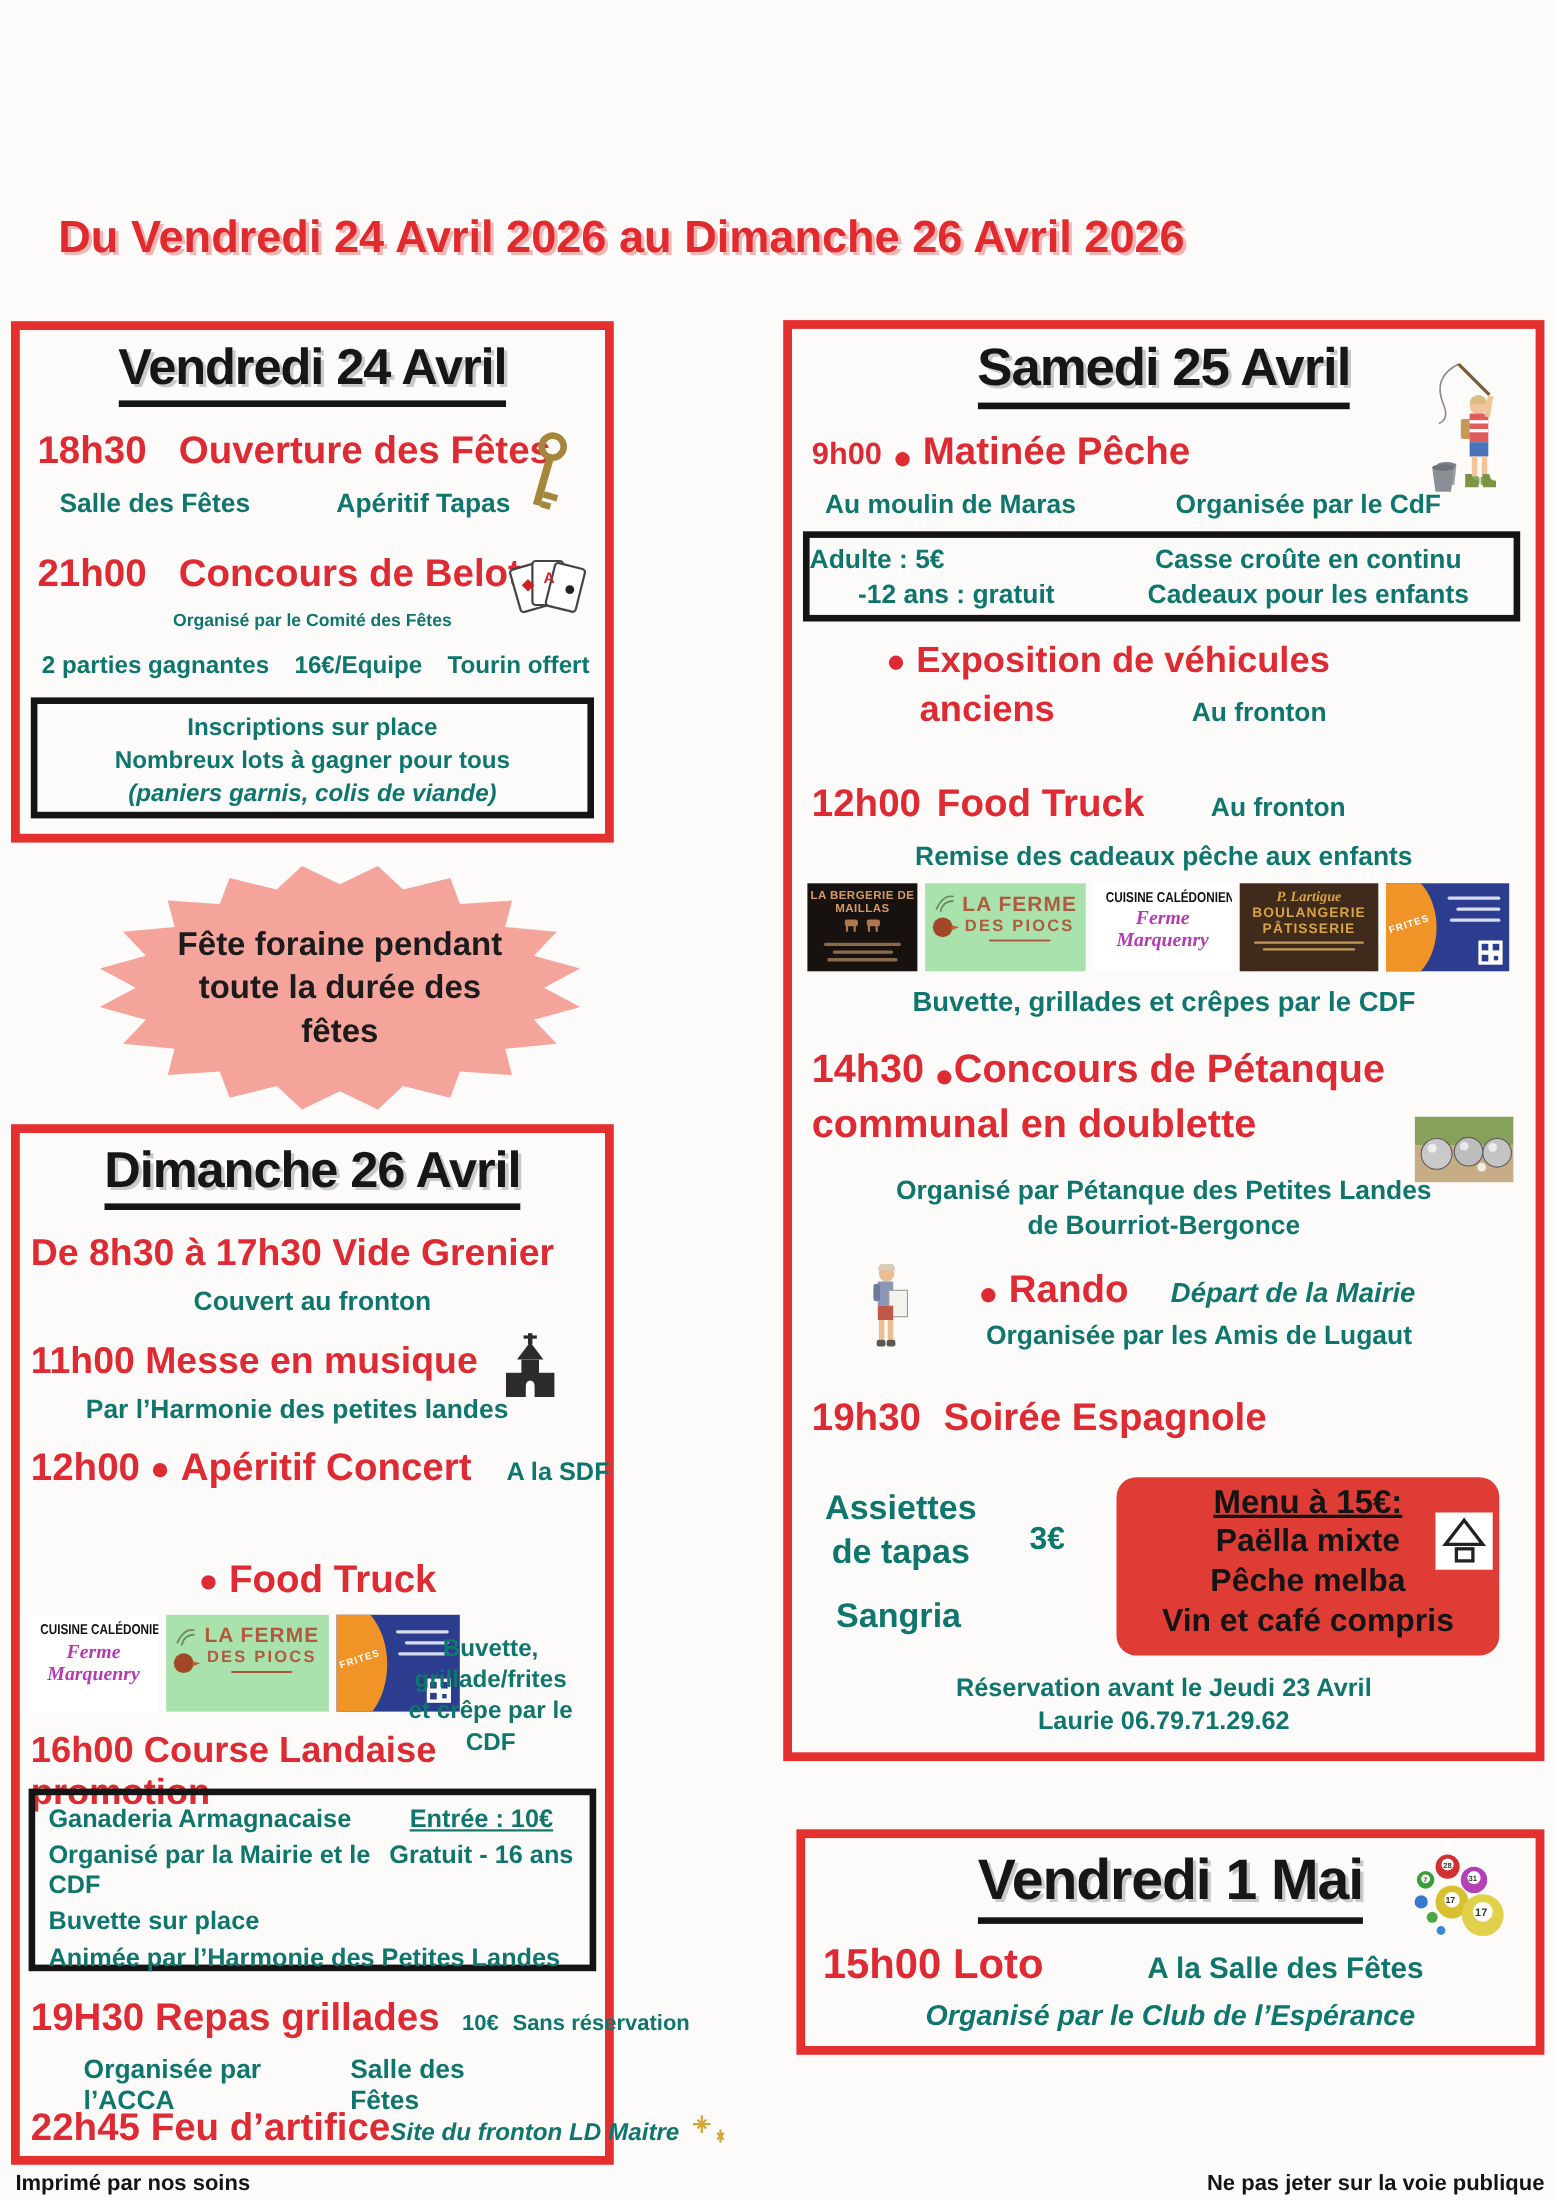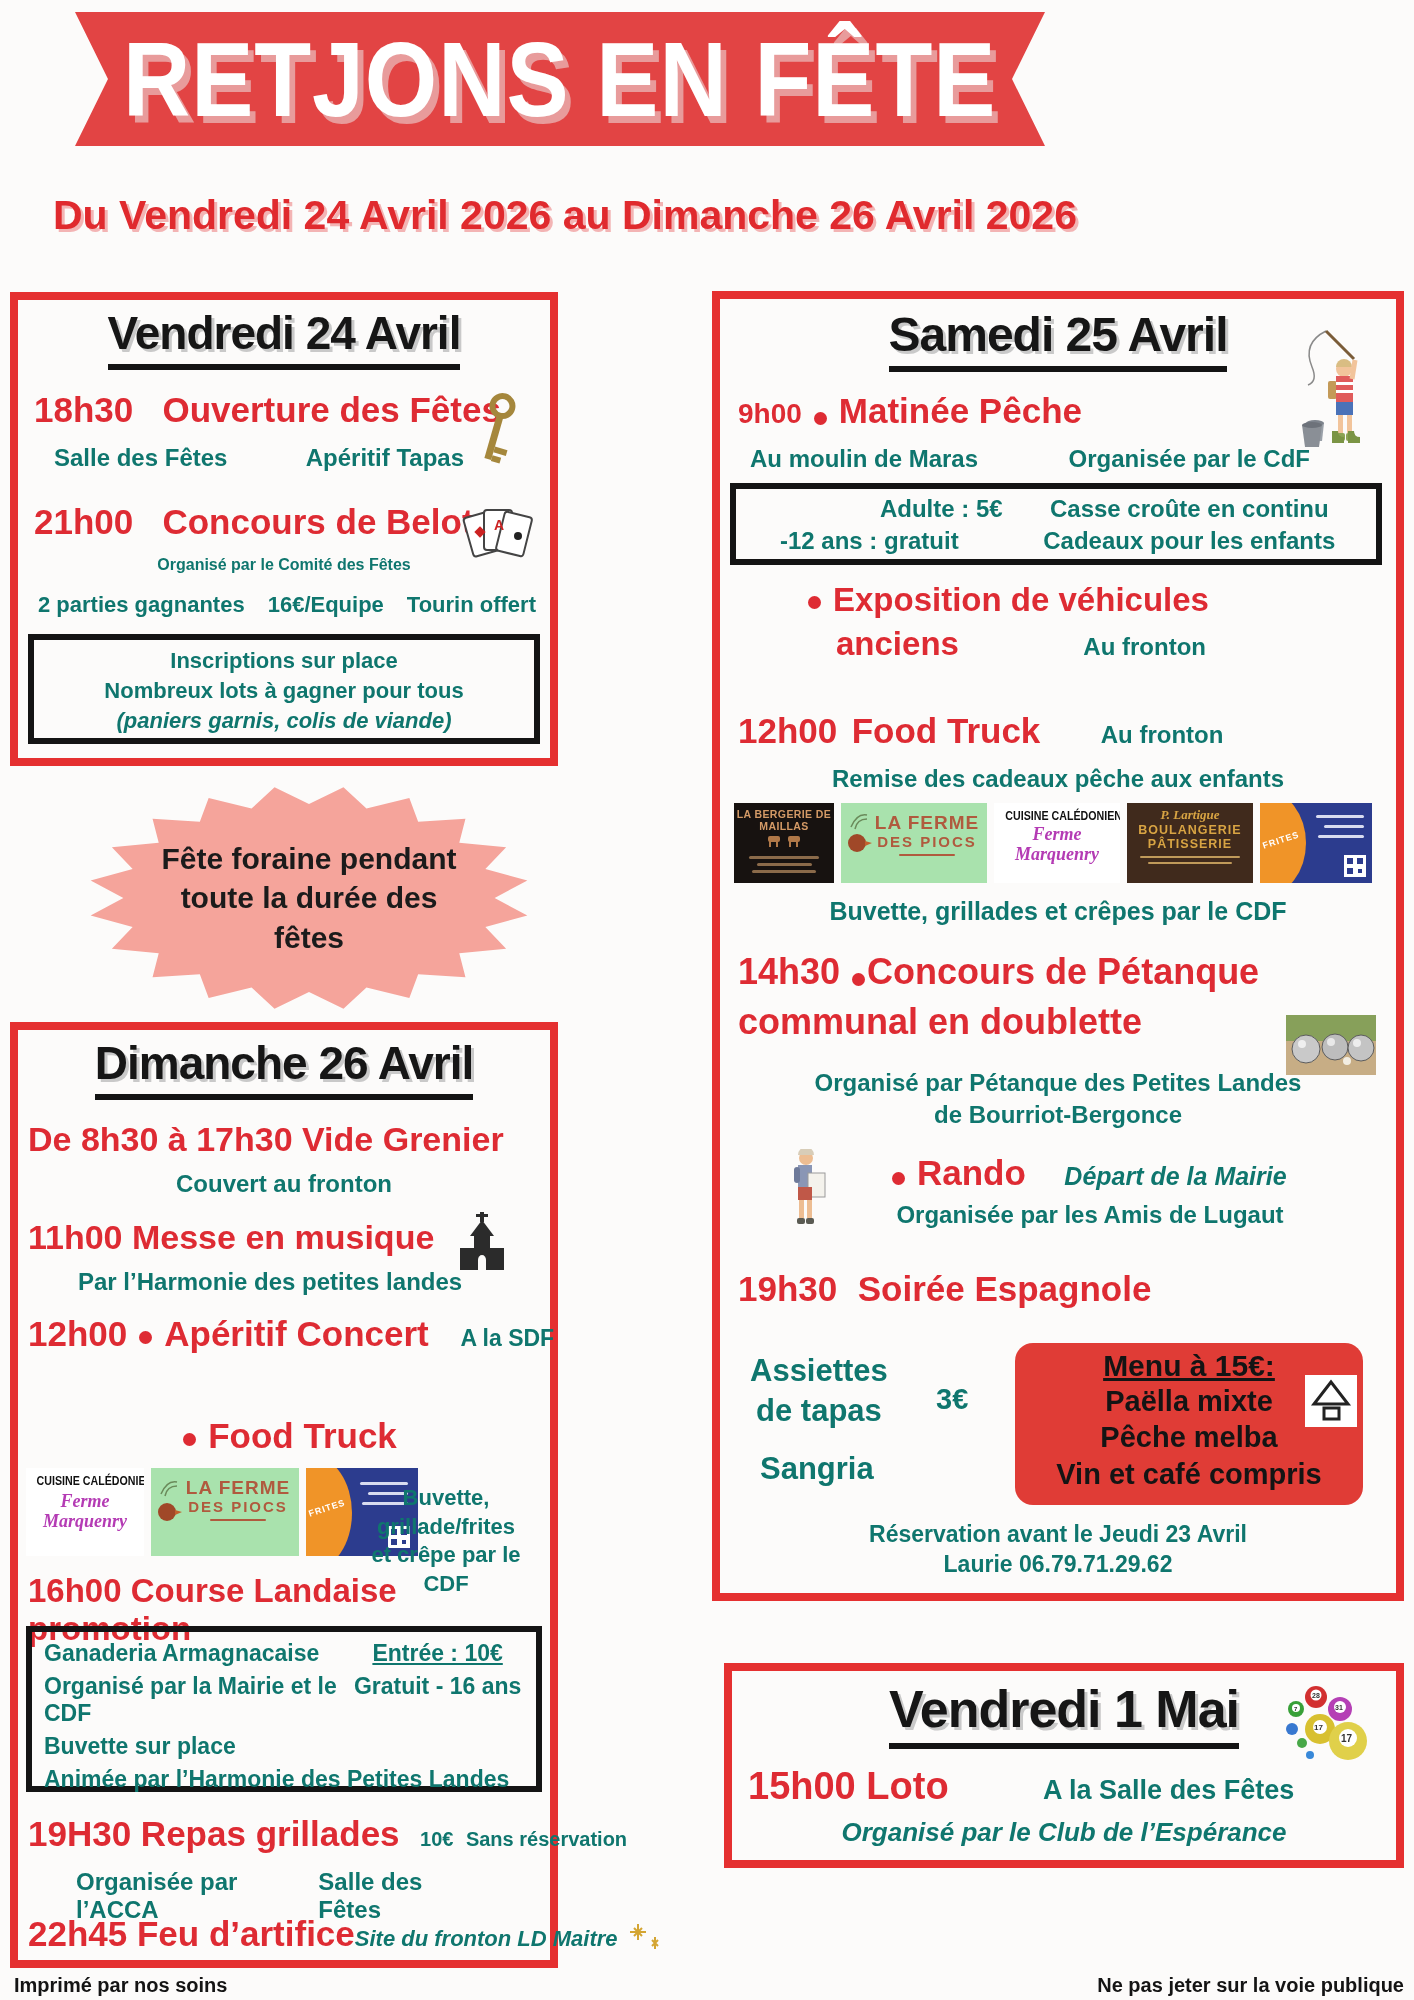--- a/index.html
+++ b/index.html
@@ -62,23 +62,20 @@
   .wbar{position:absolute;height:2.5px;background:#d8dcf0;border-radius:2px;}
   .qr{position:absolute;background:#fff;}
   .qr i{position:absolute;background:#2c3c8e;}
   .ftr{position:absolute;font-weight:bold;font-size:20px;color:#141414;}
 </style>
 </head>
 <body>
 
 <div class="poster">
 
-  <div class="banner">
-    <div class="banner-text">RETJONS EN FÊTE</div>
-  </div>
   <div class="date-line">Du Vendredi 24 Avril 2026 au Dimanche 26 Avril 2026</div>
 
   <div class="rbox" id="box-fri" style="left:10px;top:292px;width:548px;height:474px;">
     <div class="sec-title abs" style="left:0;top:6px;width:100%;font-size:46px;">
       <span>Vendredi 24 Avril</span>
     </div>
 
     <div class="abs red" style="left:16px;top:90px;font-size:35px;">
       <span>18h30</span>&nbsp;&nbsp;
       <span>Ouverture des Fêtes</span>
@@ -273,21 +270,21 @@
       <path d="M50 14 v12 h12 v-6 q-6 0 -6 -6 z" fill="#7b9444"></path>
     </svg>
 
     <div class="abs row-sb blk" style="left:30px;top:146px;width:560px;font-size:24px;">
       <span>Au moulin de Maras</span>
       <span>Organisée par le CdF</span>
     </div>
 
     <div class="nbox abs" style="left:10px;top:184px;width:652px;height:82px;padding-top:6px;">
       <div style="display:grid;grid-template-columns:1fr 1.4fr;row-gap:4px;">
-        <div class="blk" style="font-size:24px;text-align:right;">Adulte : 5€</div>
+        <div class="blk" style="font-size:24px;text-align:left;">Adulte : 5€</div>
         <div class="blk" style="font-size:24px;text-align:center;">Casse croûte en continu</div>
         <div class="blk" style="font-size:24px;text-align:center;">-12 ans : gratuit</div>
         <div class="blk" style="font-size:24px;text-align:center;">Cadeaux pour les enfants</div>
       </div>
     </div>
 
     <div class="abs red" style="left:76px;top:282px;font-size:33px;white-space:nowrap;">
       <span class="dot"></span><span>Exposition de véhicules</span>
     </div>
     <div class="abs" style="left:116px;top:326px;white-space:nowrap;">

